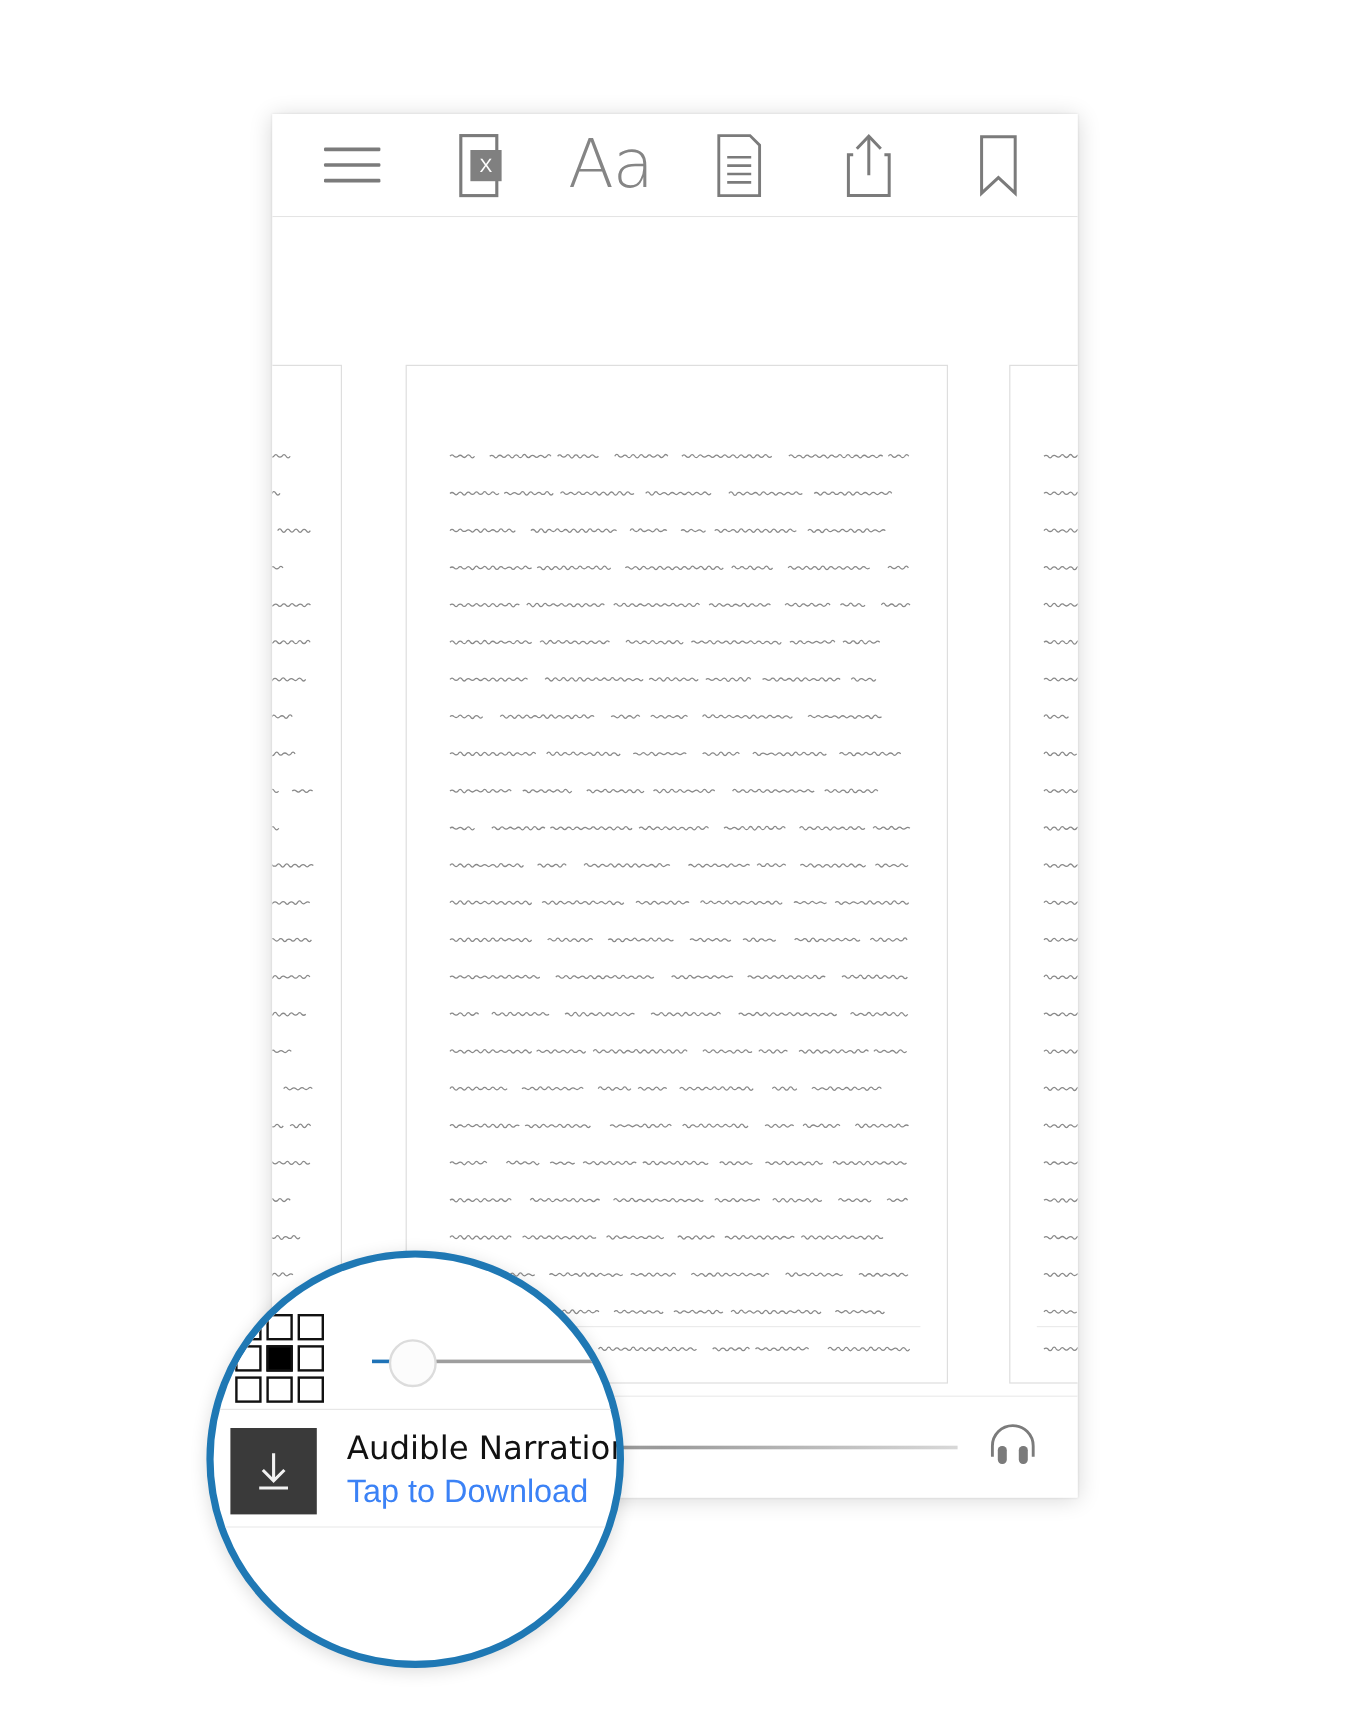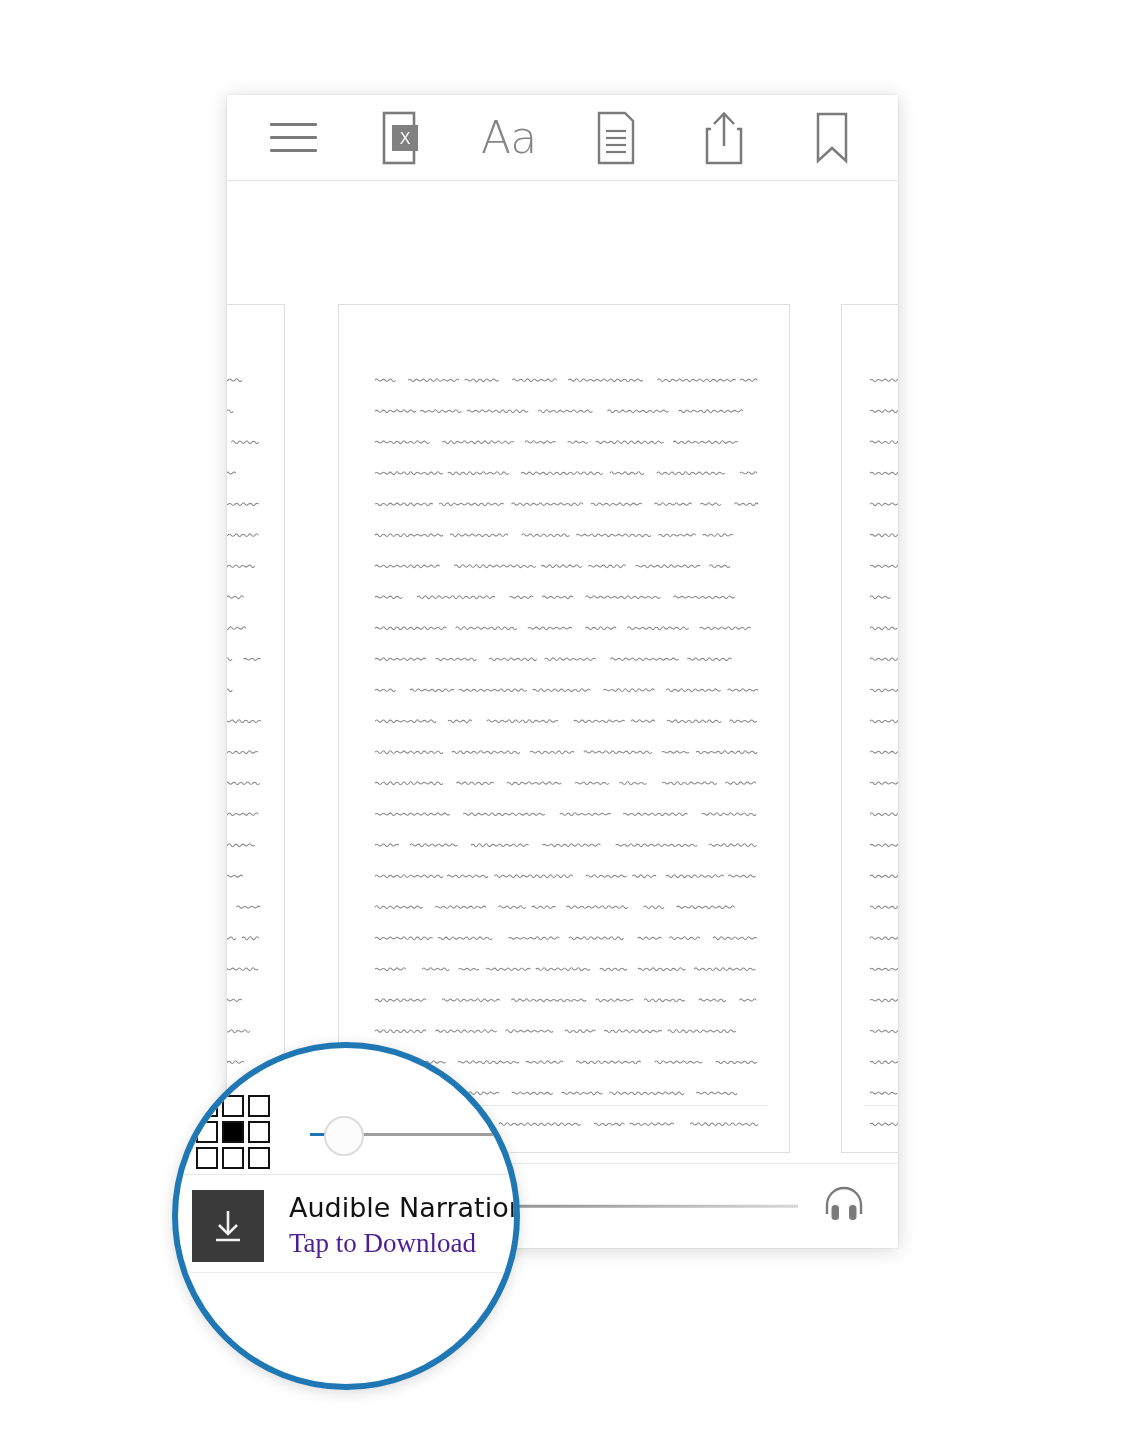--- a/index.html
+++ b/index.html
@@ -60,21 +60,21 @@
     position: absolute; left: 0; width: 47px; height: 2.6px;
     background: #7b7b7b; border-radius: 1px; display:block;
   }
   .hamburger i:nth-child(1) { top: 0; }
   .hamburger i:nth-child(2) { top: 13px; }
   .hamburger i:nth-child(3) { top: 26px; }
 
   
   .aa-glyph {
     font-family: "DejaVu Sans", sans-serif;
-    font-size: 44px;
+    font-size: 56px;
     color: #858585;
     letter-spacing: -1px;
     line-height: 1;
     font-weight: 300;
   }
 
   
   #page-strip {
     position: absolute;
     left: 0;
@@ -269,23 +269,23 @@
   }
   #audible-text { margin-left: 25px; }
   #audible-title {
     font-family: "DejaVu Sans", sans-serif;
     font-size: 27px;
     color: #111111;
     line-height: 1.28;
     white-space: nowrap;
   }
   #audible-action {
-    font-family: Liberation Serif, serif;
+    font-family: Liberation Sans, sans-serif;
     font-size: 27px;
-    color: #4c1d95;
+    color: #3b82f6;
     line-height: 1.28;
     white-space: nowrap;
   }
 </style>
 </head>
 <body>
 
 <div id="reader-frame">
 
   <div id="top-toolbar">

